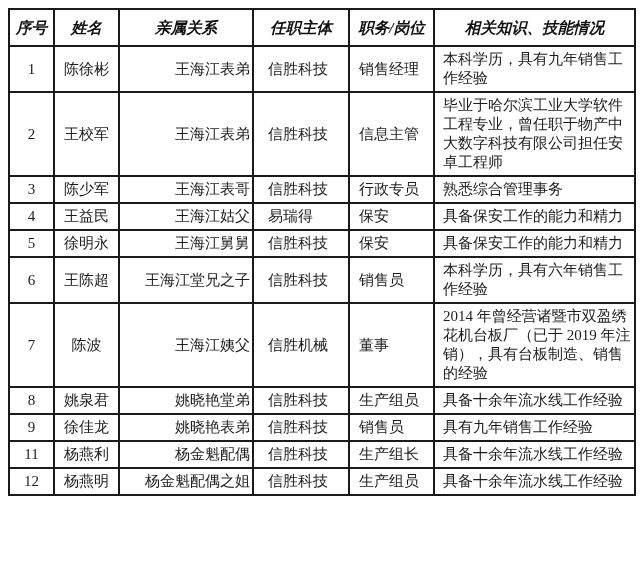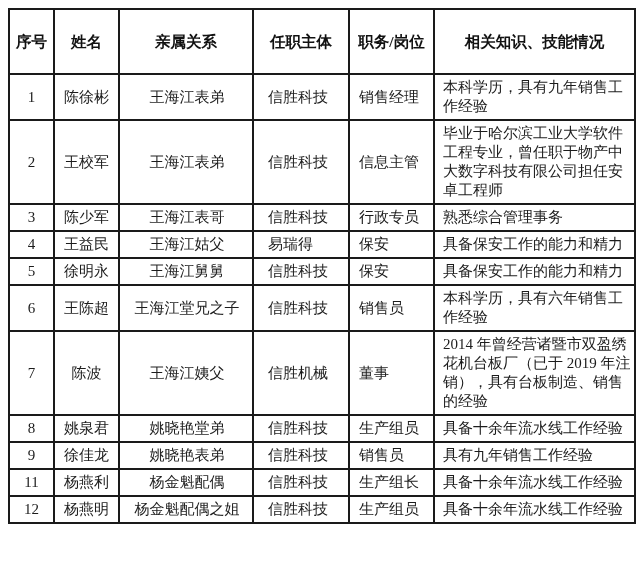--- a/index.html
+++ b/index.html
@@ -30,34 +30,35 @@
     line-height: 19px;
     vertical-align: middle;
     padding: 3px 2px;
     word-break: break-all;
     overflow-wrap: break-word;
   }
   table.kinship th {
     font-weight: bold;
     font-size: 15.5px;
     text-align: center;
-    padding: 22px 0;
+    padding: 8px 0;
     color: #111111;
+    font-style: italic;
   }
   
   col.c1 { width: 45px; }
   col.c2 { width: 65px; }
   col.c3 { width: 134px; }
   col.c4 { width: 96px; }
   col.c5 { width: 85px; }
   col.c6 { width: 201px; }
   
   table.kinship td:nth-child(1) { text-align: center; }
   table.kinship td:nth-child(2) { text-align: center; }
-  table.kinship td:nth-child(3) { text-align: center; padding-left: 4px; }
+  table.kinship td:nth-child(3) { text-align: right; padding-left: 4px; }
   table.kinship td:nth-child(4) { text-align: left; padding-left: 14px; }
   table.kinship td:nth-child(5) { text-align: left; padding-left: 9px; }
   table.kinship td:nth-child(6) { text-align: left; padding-left: 8px; padding-right: 2px; }
 </style>
 </head>
 <body>
 
 <div class="doc-wrap">
   <table class="kinship">
     <colgroup>

